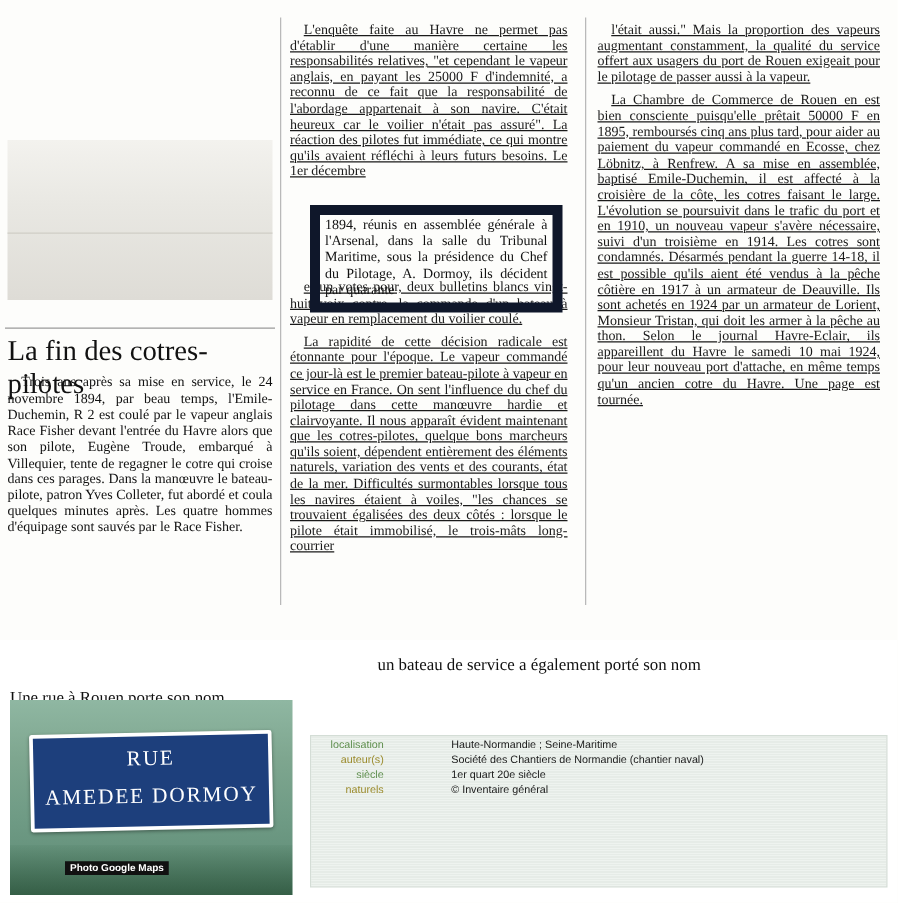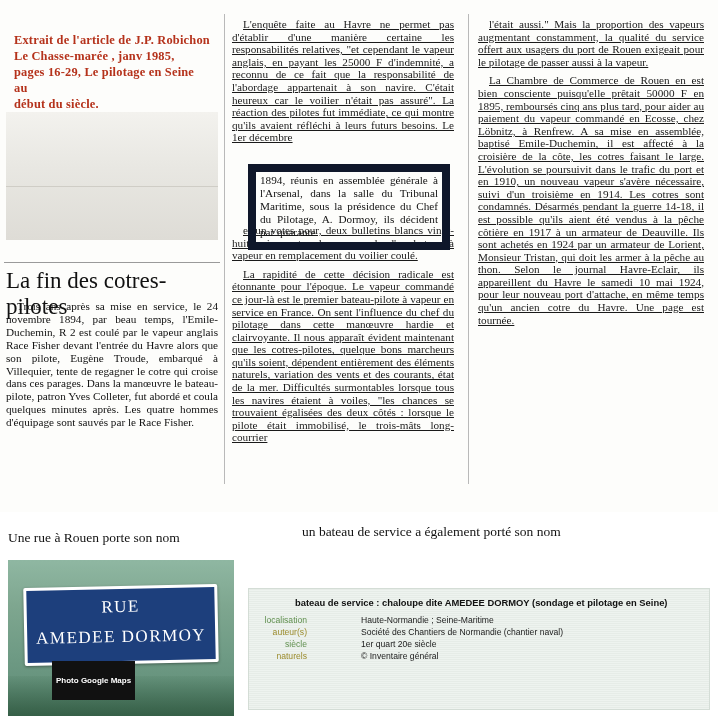--- a/index.html
+++ b/index.html
@@ -76,21 +76,21 @@
     box-sizing:border-box;
     font-size:11.2px;line-height:13px;text-align:justify;
   }
   .boxed p{margin:0;}
 
   
   .cap{
     position:absolute;font-size:13.5px;color:#111;
     font-family:"Liberation Serif", serif;
   }
-  .cap-left{left:8px;top:530px;}
+  .cap-left{left:8px;top:550px;}
   .cap-right{left:302px;top:524px;}
 
   
   .photo{
     position:absolute;left:8px;top:560px;width:226px;height:156px;
     background:linear-gradient(180deg,#8fb7a2 0%,#7ea68f 30%,#6f9b85 60%,#5d8a74 100%);
     overflow:hidden;
   }
   .photo .sign{
     position:absolute;left:16px;top:26px;width:194px;height:78px;
@@ -102,21 +102,21 @@
     transform:rotate(-1.2deg);
   }
   .photo .sign .l1,.photo .sign .l2{
     color:#fff;text-align:center;font-family:"Liberation Serif", serif;
     letter-spacing:1.5px;
   }
   .photo .sign .l1{font-size:17px;margin-top:8px;}
   .photo .sign .l2{font-size:17px;margin-top:10px;}
   .photo .credit{
     position:absolute;left:44px;bottom:16px;
-    background:#111;color:#fff;font-size:8px;padding:15px 4px;
+    background:#111;color:#fff;font-size:8px;padding:1px 4px;
     font-family:"Liberation Sans", sans-serif;font-weight:bold;margin-top:36px;
   }
   .photo .foliage{
     position:absolute;left:0;right:0;bottom:0;height:40px;
     background:linear-gradient(180deg,rgba(60,110,80,.1),rgba(40,80,55,.75));
   }
 
   
   .meta{
     position:absolute;left:248px;top:588px;width:462px;height:122px;
@@ -148,24 +148,20 @@
 </style>
 </head>
 <body>
 
 <div class="page">
 
   <div class="scan">
     <div class="vrule v1"></div>
     <div class="vrule v2"></div>
 
-    <div class="rednote" style="white-space:pre-line;">Extrait de l'article de J.P. Robichon
-Le Chasse-marée , janv 1985,
-pages 16-29, Le pilotage en Seine au
-début du siècle.</div>
 
     <div class="photogap"></div>
 
     <div class="hrule"></div>
     <div class="headline">La fin des cotres-pilotes</div>
 
     <div class="col1-body">
       <p>Trois ans après sa mise en service, le 24 novembre 1894, par beau temps, l'Emile-Duchemin, R 2 est coulé par le vapeur anglais Race Fisher devant l'entrée du Havre alors que son pilote, Eugène Troude, embarqué à Villequier, tente de regagner le cotre qui croise dans ces parages. Dans la manœuvre le bateau-pilote, patron Yves Colleter, fut abordé et coula quelques minutes après. Les quatre hommes d'équipage sont sauvés par le Race Fisher.</p>
     </div>
 
@@ -192,21 +188,20 @@
   <div class="photo">
     <div class="foliage"></div>
     <div class="sign">
       <div class="l1">RUE</div>
       <div class="l2">AMEDEE DORMOY</div>
     </div>
     <div class="credit">Photo Google Maps</div>
   </div>
 
   <div class="meta">
-    <div class="meta-title">bateau de service : chaloupe dite AMEDEE DORMOY (sondage et pilotage en Seine)</div>
 
     <div class="meta-row">
       <div class="meta-key k-loc">localisation</div>
       <div class="meta-val">Haute-Normandie ; Seine-Maritime</div>
     </div>
     <div class="meta-row">
       <div class="meta-key k-aut">auteur(s)</div>
       <div class="meta-val">Société des Chantiers de Normandie (chantier naval)</div>
     </div>
     <div class="meta-row">

